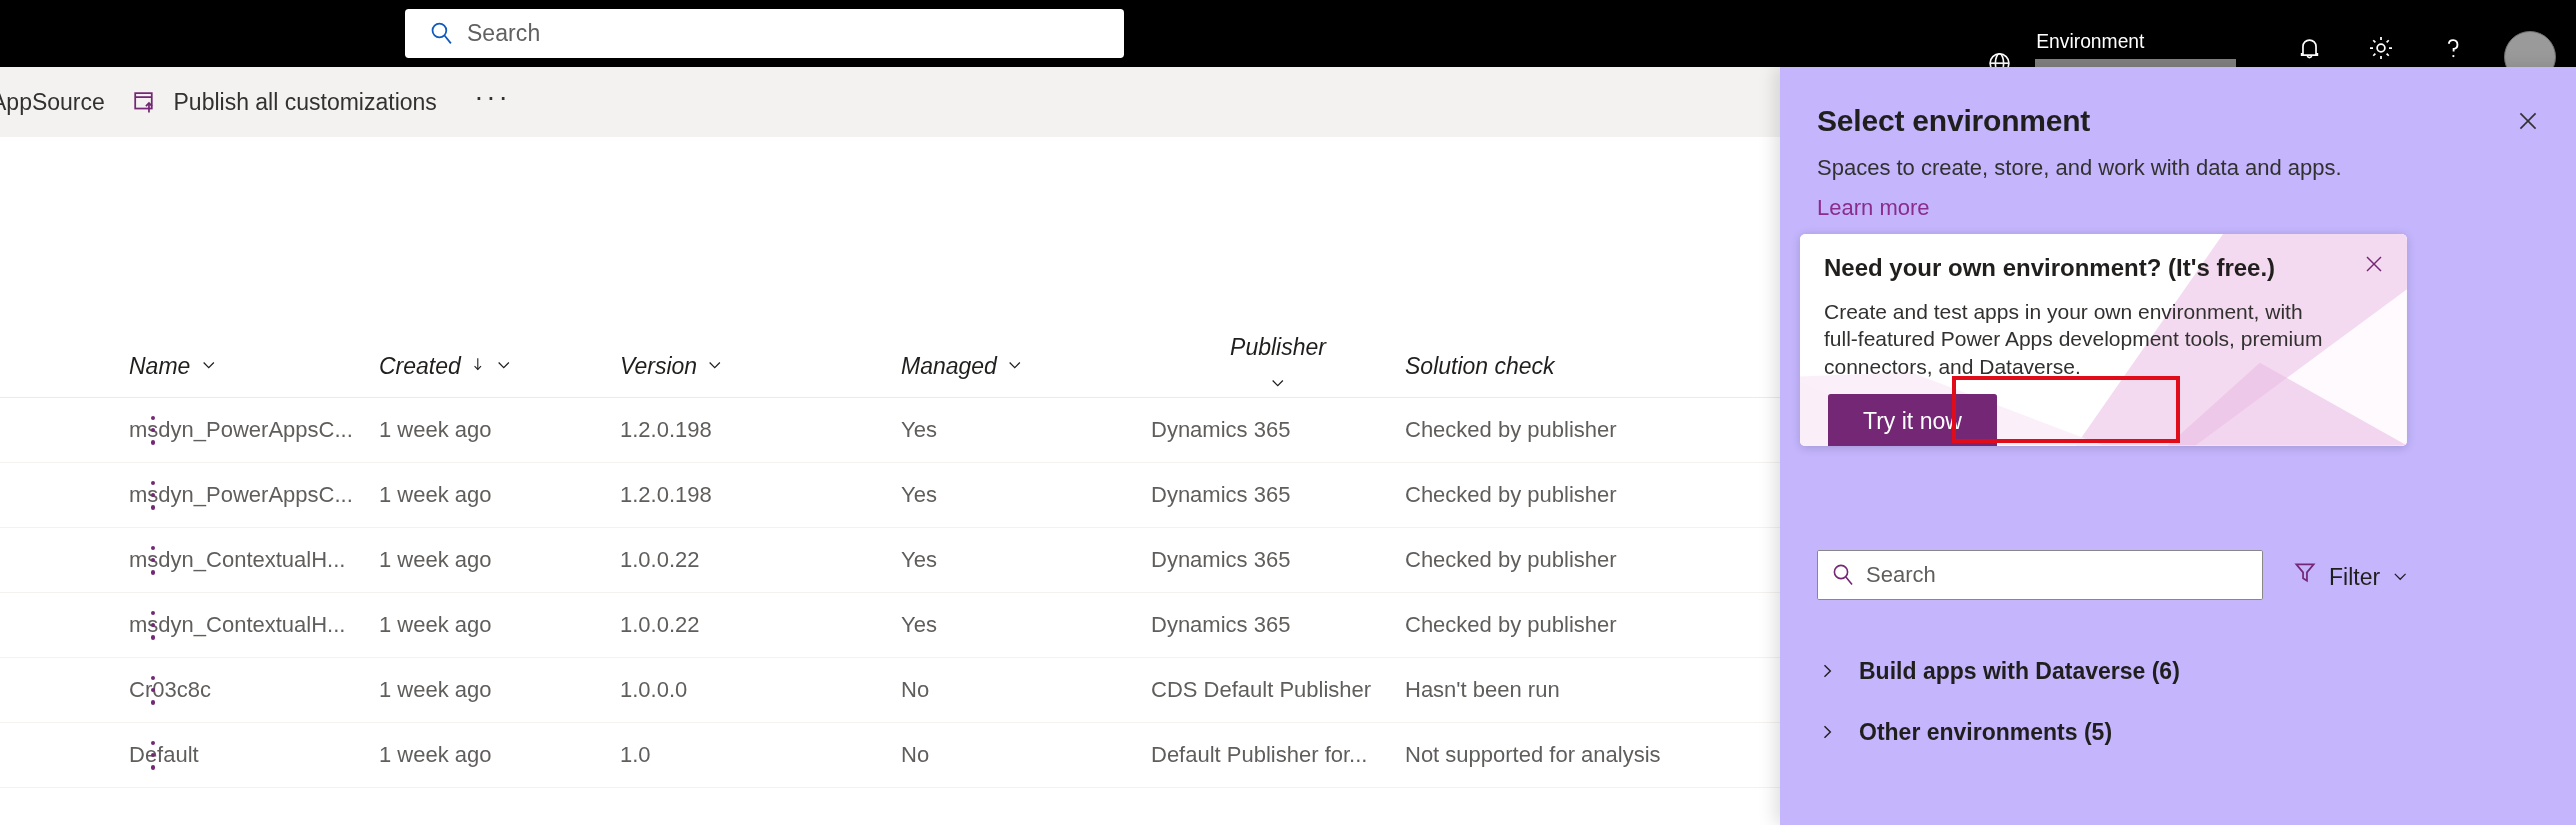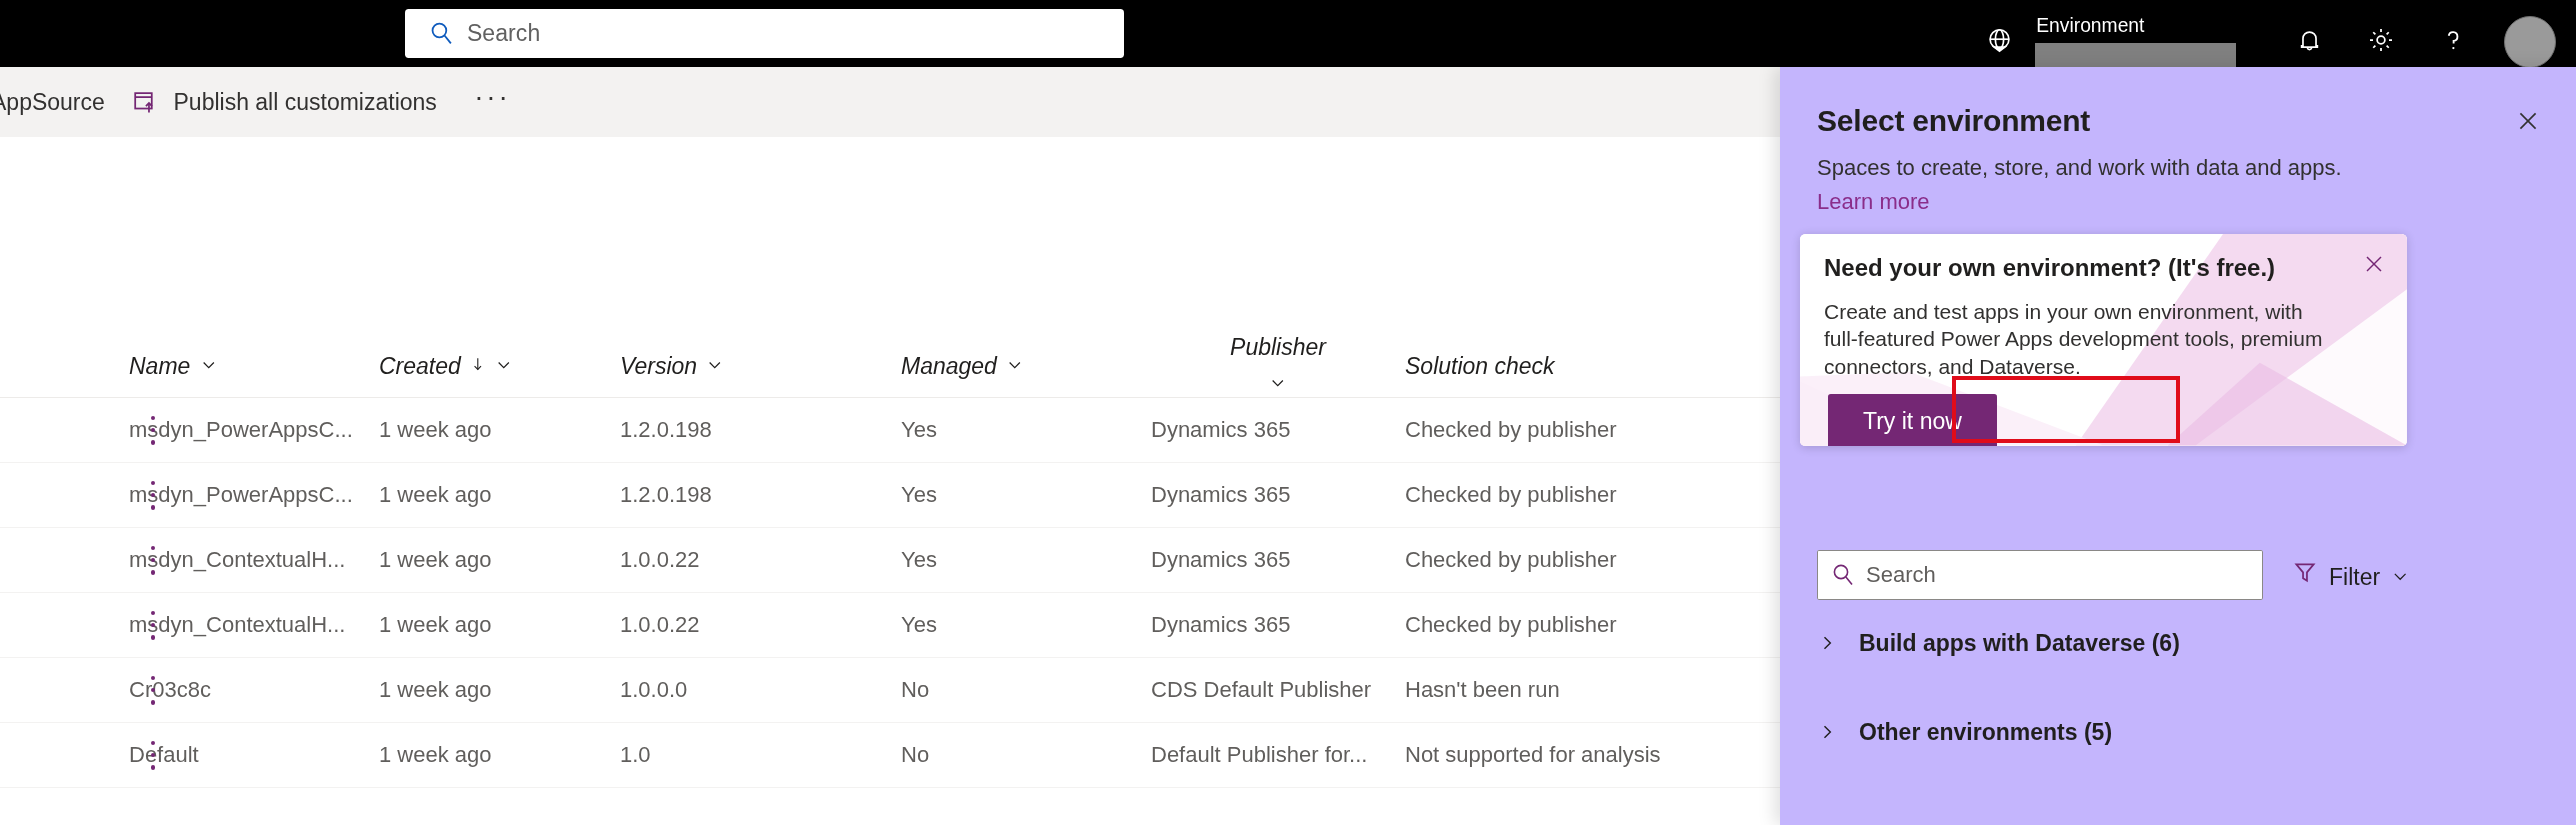--- a/index.html
+++ b/index.html
@@ -27,21 +27,21 @@
     padding: 0 14.7px;
   }
   .global-search .mag { margin-left: 9.2px; margin-right: 13px; flex: none; }
   .global-search .ph {
     font-size: 23px; color: #616161;
     letter-spacing: 0.1px;
   }
 
   .tb-right {
     position: absolute; right: 0; top: 0; height: 83px;
-    display: flex; align-items: center;
+    display: flex; align-items: flex-end;
   }
   .tb-globe { margin-right: 20px; }
   .env-block {
     display: flex; flex-direction: column;
     justify-content: center; margin-right: 37px;
   }
   .env-label {
     font-size: 19.3px; color: #ffffff; line-height: 1;
     margin-bottom: 7.4px; margin-left: 0.9px;
   }
@@ -148,21 +148,21 @@
   }
   .panel-title {
     font-size: 30px; font-weight: bold; color: #201f1e;
     letter-spacing: -0.2px;
   }
   .panel-sub {
     font-size: 22px; color: #323130;
     margin-top: 15.6px; line-height: 1.3;
   }
   .panel-link {
-    display: inline-block; margin-top: 7px;
+    display: inline-block; margin-top: 13px;
     font-size: 22px; color: #8a2d8a; cursor: pointer;
   }
   .panel-close {
     position: absolute; right: 28px; top: 35px;
     width: 40px; height: 40px;
     display: flex; align-items: center; justify-content: center;
     cursor: pointer;
   }
 
   
@@ -229,21 +229,21 @@
   .panel-group {
     position: absolute; left: 37px;
     width: 598px; height: 48px;
     display: flex; align-items: center;
     cursor: pointer;
   }
   .panel-group .chev { width: 42px; display: flex; align-items: center; }
   .panel-group .gl {
     font-size: 23px; font-weight: bold; color: #201f1e;
   }
-  .pg1 { top: 552px; }
+  .pg1 { top: 580px; }
   .pg2 { top: 641px; }
 </style>
 </head>
 <body>
 
 <div class="topbar">
 
   <div class="global-search">
     <span class="mag">
       <svg width="25" height="25" viewBox="0 0 24 24" fill="none" stroke="#0f5bbd" stroke-width="1.7">

